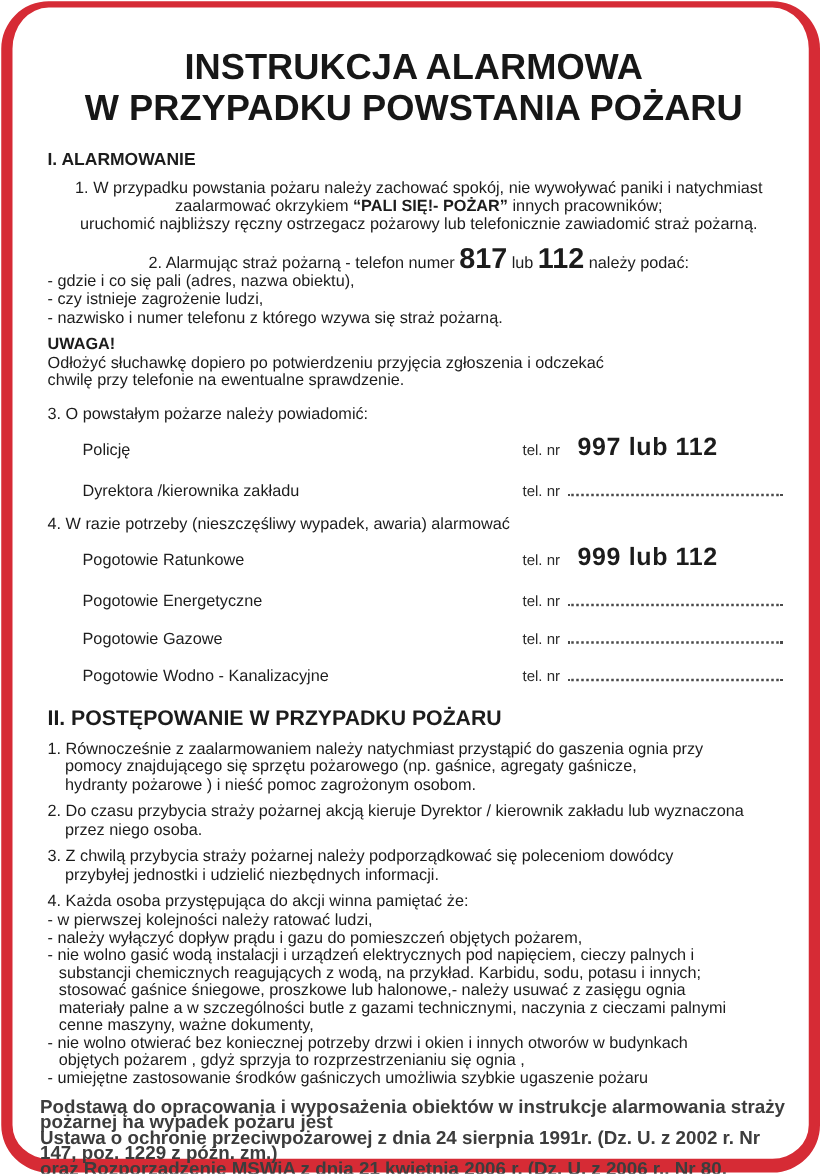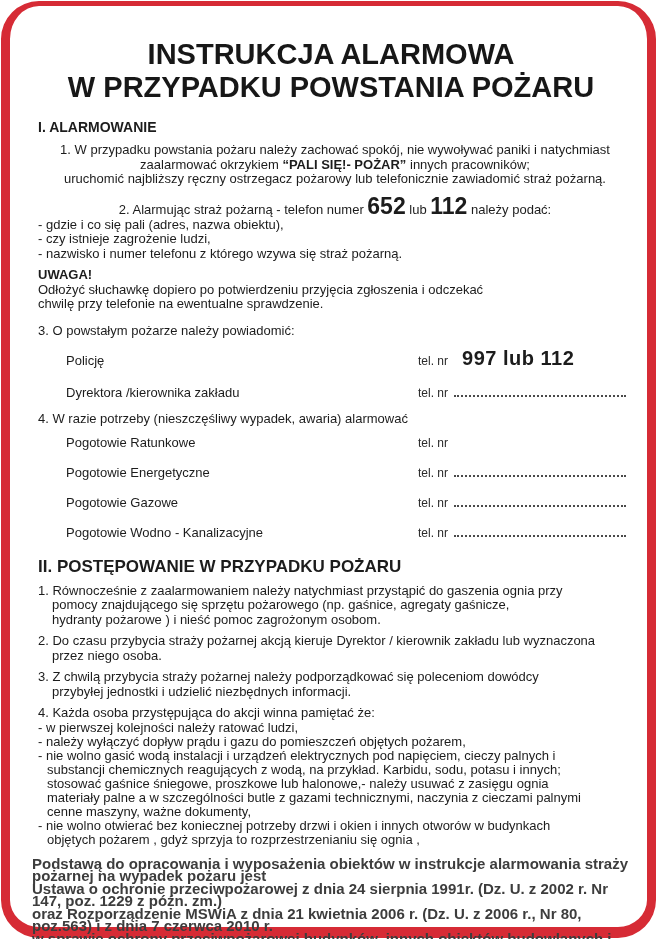--- a/index.html
+++ b/index.html
@@ -63,21 +63,21 @@
     <div>INSTRUKCJA ALARMOWA</div>
     <div>W PRZYPADKU POWSTANIA POŻARU</div>
   </div>
 
   <div class="sec1-head">I. ALARMOWANIE</div>
 
   <div class="para"><span>1. W przypadku powstania pożaru należy zachować spokój, nie wywoływać paniki i natychmiast
 zaalarmować okrzykiem </span><b>“PALI SIĘ!- POŻAR”</b><span> innych pracowników;
 uruchomić najbliższy ręczny ostrzegacz pożarowy lub telefonicznie zawiadomić straż pożarną.</span></div>
 
-  <div class="para"><span>2. Alarmując straż pożarną - telefon numer </span><span class="bignum">652</span><span> lub </span><span class="bignum">112</span><span> należy podać:</span></div>
+  <div class="para"><span>2. Alarmując straż pożarną - telefon numer </span><span class="bignum">817</span><span> lub </span><span class="bignum">112</span><span> należy podać:</span></div>
   <div class="bullets">- gdzie i co się pali (adres, nazwa obiektu),
 - czy istnieje zagrożenie ludzi,
 - nazwisko i numer telefonu z którego wzywa się straż pożarną.</div>
 
   <div class="uwaga">
     <span class="uwaga-label">UWAGA!</span>
     <span class="uwaga-text">Odłożyć  słuchawkę  dopiero po potwierdzeniu przyjęcia zgłoszenia i odczekać
 chwilę przy telefonie na ewentualne sprawdzenie.</span>
   </div>
 
@@ -92,20 +92,21 @@
     <span class="phone-label">Dyrektora /kierownika zakładu</span>
     <span class="tel-nr">tel. nr</span>
     <span class="dotline"></span>
   </div>
 
   <div class="step-head">4. W razie potrzeby (nieszczęśliwy wypadek, awaria) alarmować</div>
 
   <div class="phone-row first">
     <span class="phone-label">Pogotowie Ratunkowe</span>
     <span class="tel-nr">tel. nr</span>
+    <span class="phone-value">999 lub 112</span>
   </div>
   <div class="phone-row">
     <span class="phone-label">Pogotowie Energetyczne</span>
     <span class="tel-nr">tel. nr</span>
     <span class="dotline"></span>
   </div>
   <div class="phone-row">
     <span class="phone-label">Pogotowie Gazowe</span>
     <span class="tel-nr">tel. nr</span>
     <span class="dotline"></span>
@@ -129,19 +130,20 @@
   <div class="sec2-item4-intro">4. Każda osoba przystępująca do akcji winna pamiętać że:</div>
   <div class="hang tight">- w pierwszej kolejności należy ratować ludzi,</div>
   <div class="hang tight">- należy wyłączyć dopływ prądu i gazu do pomieszczeń objętych pożarem,</div>
   <div class="hang tight">- nie wolno gasić wodą instalacji i urządzeń elektrycznych pod napięciem, cieczy palnych i
 substancji chemicznych reagujących z wodą, na przykład. Karbidu, sodu, potasu i innych;
 stosować gaśnice śniegowe, proszkowe lub halonowe,- należy usuwać z zasięgu ognia
 materiały palne a w szczególności butle z gazami technicznymi, naczynia z cieczami palnymi
 cenne maszyny, ważne dokumenty,</div>
   <div class="hang tight">- nie wolno otwierać bez koniecznej potrzeby drzwi i okien i innych otworów  w budynkach
 objętych pożarem , gdyż sprzyja to rozprzestrzenianiu się ognia ,</div>
+  <div class="hang tight">- umiejętne zastosowanie środków gaśniczych umożliwia szybkie ugaszenie pożaru</div>
 
   <div class="footer">Podstawą do opracowania i wyposażenia obiektów w instrukcje alarmowania straży pożarnej na wypadek pożaru jest
 Ustawa o ochronie przeciwpożarowej z dnia 24 sierpnia 1991r. (Dz. U. z 2002 r. Nr 147, poz. 1229 z późn. zm.)
 oraz Rozporządzenie MSWiA z dnia 21 kwietnia 2006 r. (Dz. U. z 2006 r., Nr 80, poz.563) i z dnia 7 czerwca 2010 r.
 w sprawie ochrony przeciwpożarowej budynków, innych obiektów budowlanych i terenów. (Dz.U. z 2010r. nr 109, poz.719)</div>
 
 </div>
 
 </body></html>

